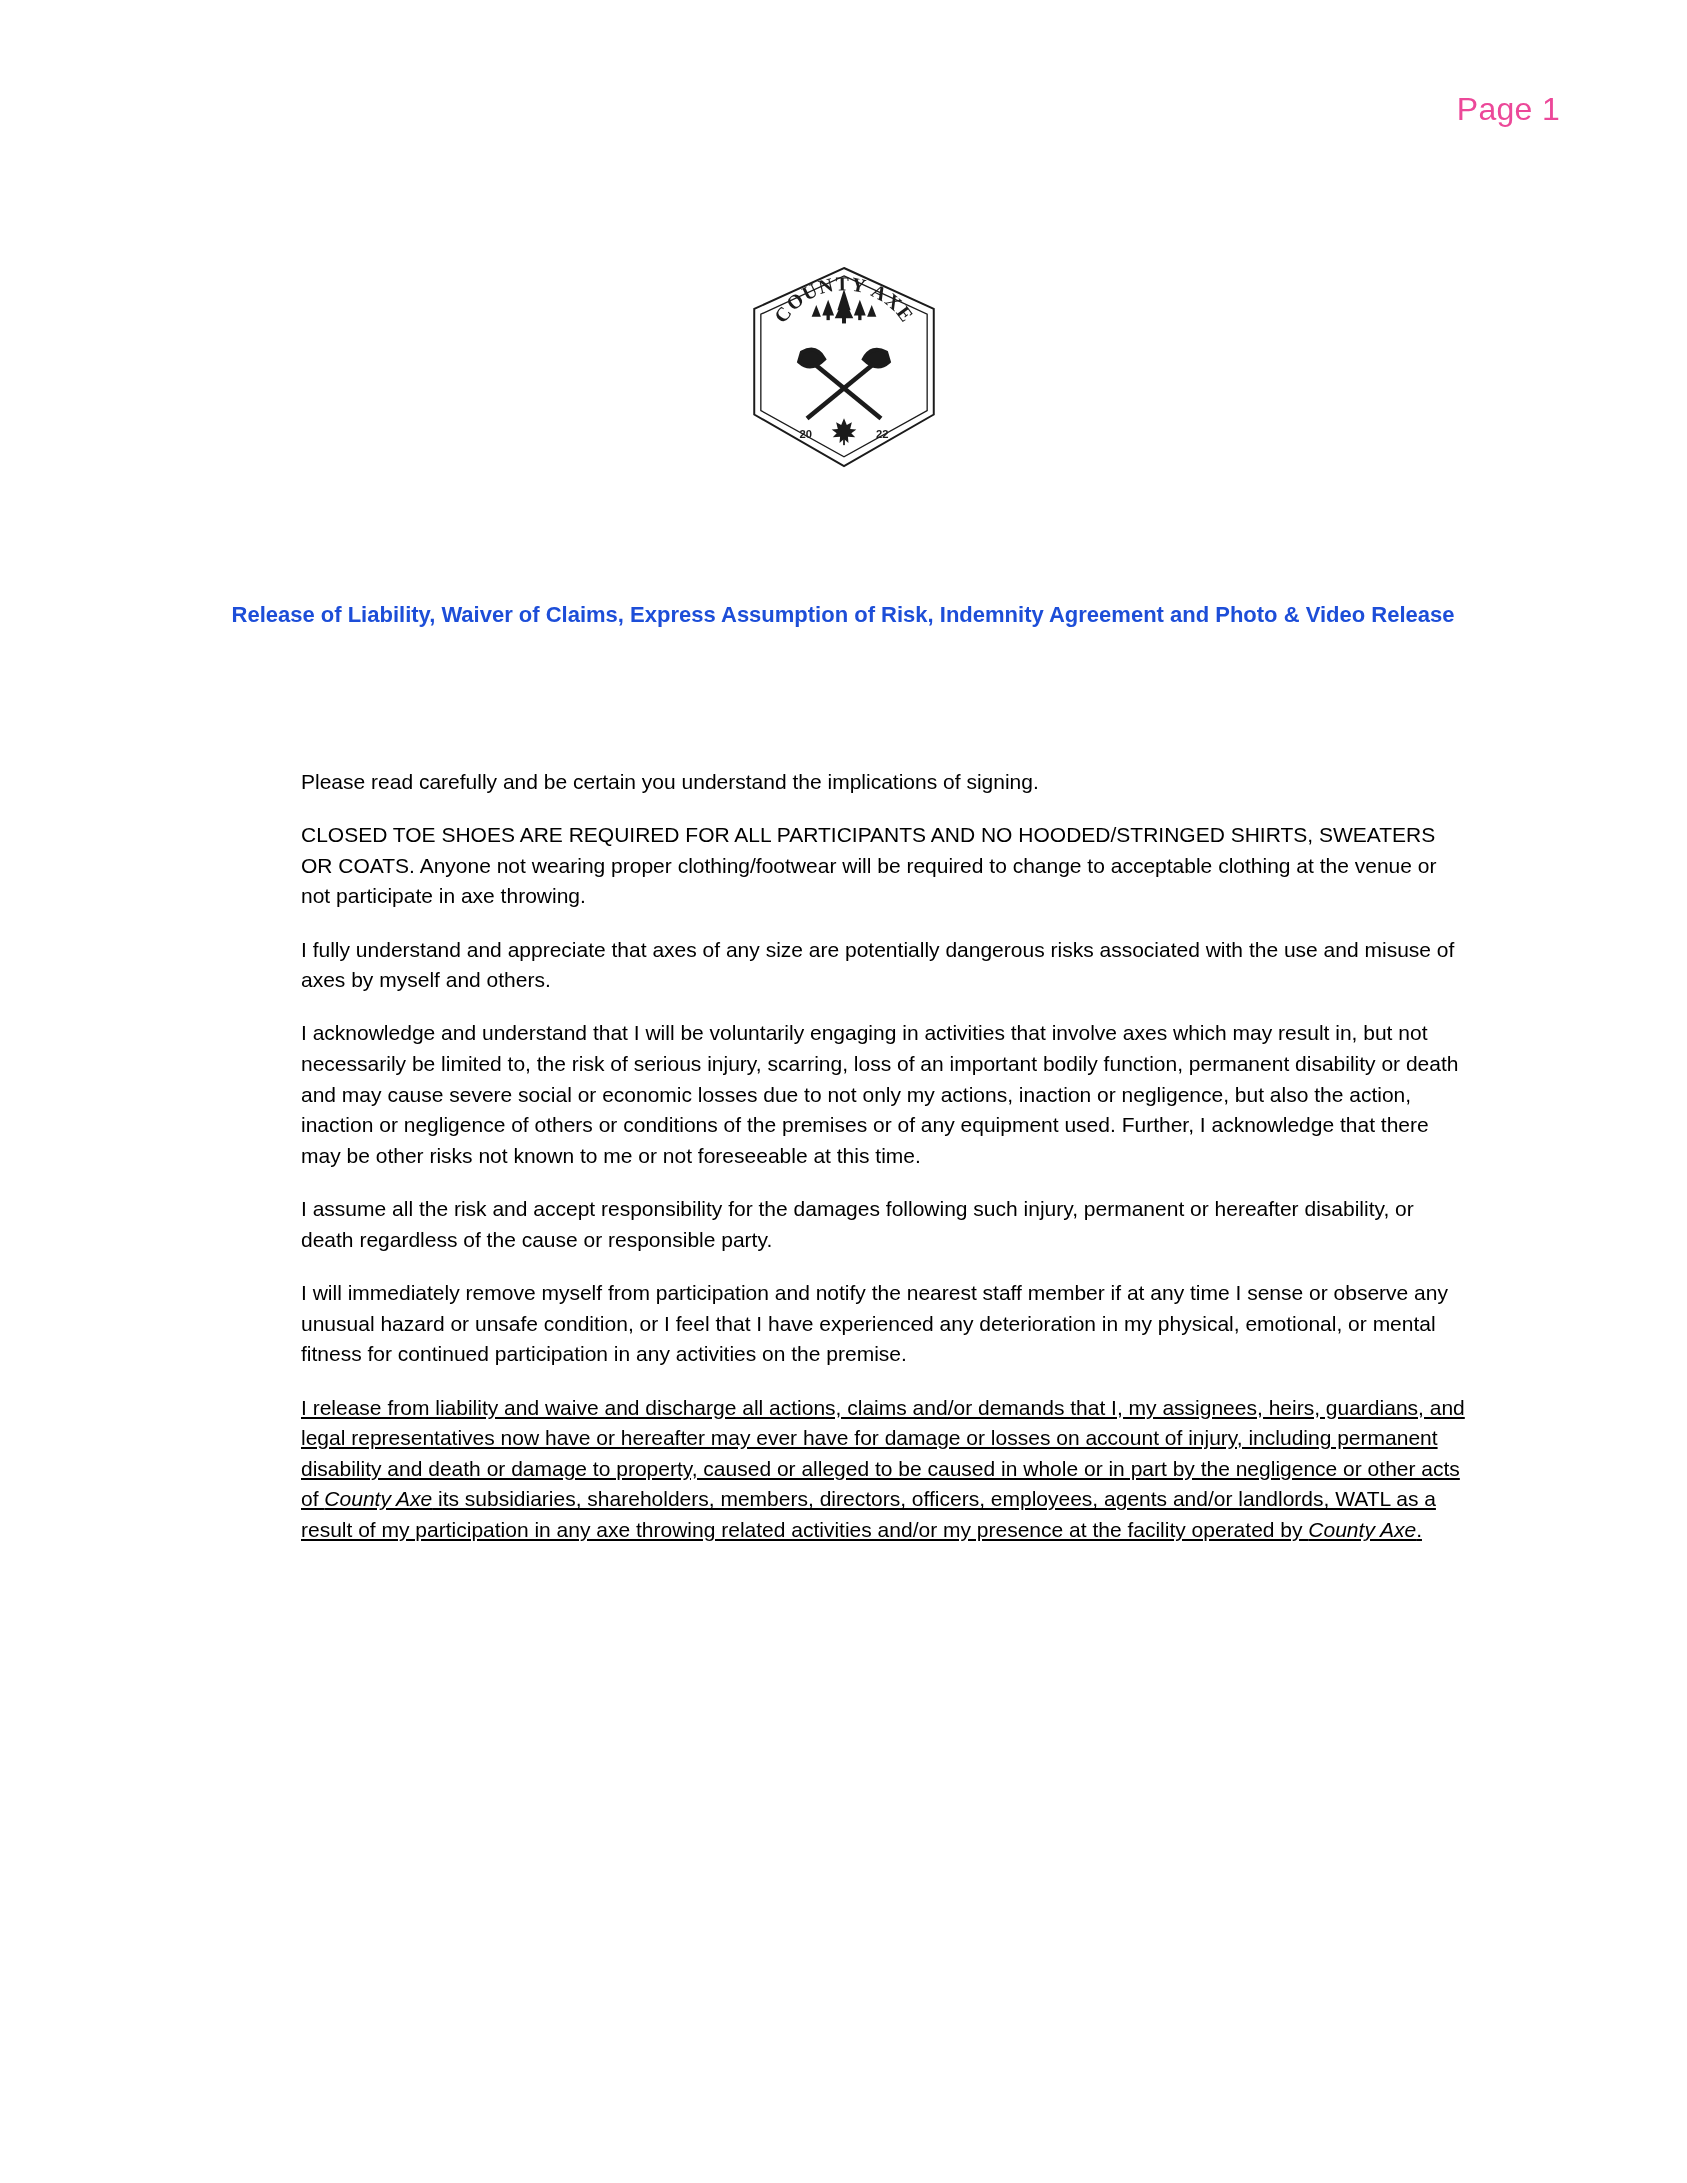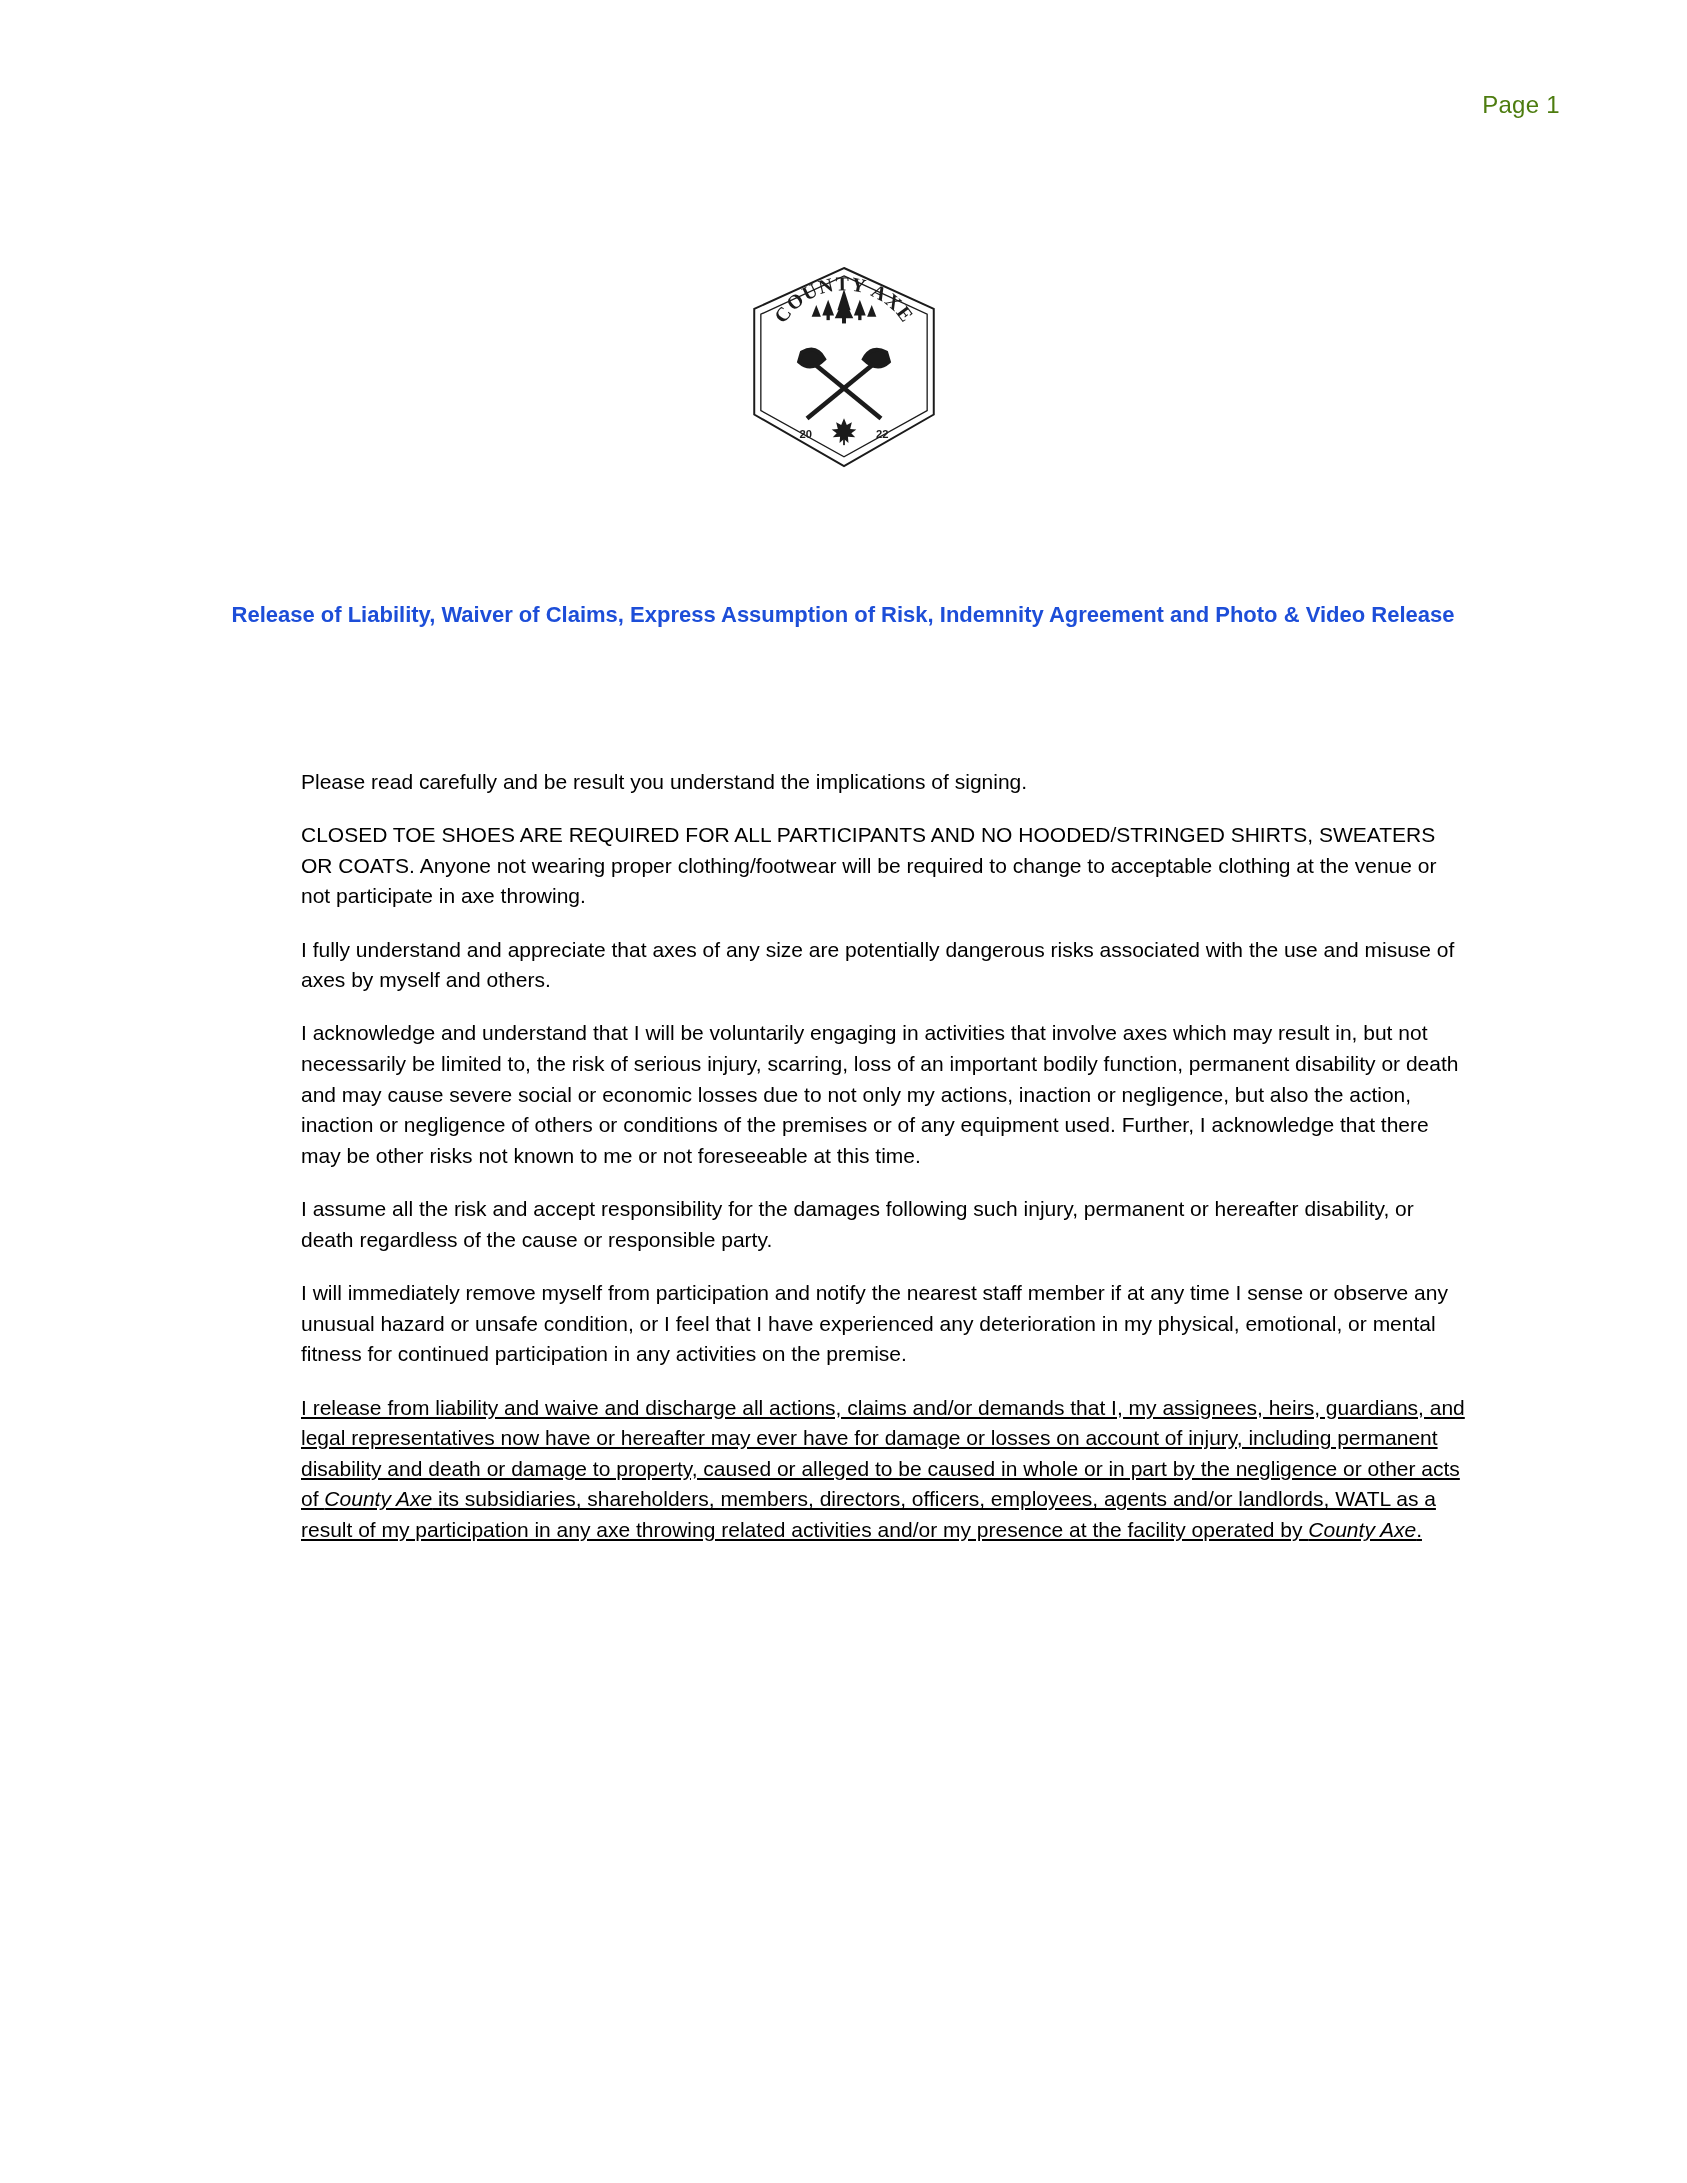--- a/index.html
+++ b/index.html
@@ -14,22 +14,22 @@
     position: relative;
     box-sizing: border-box;
     font-family: "Liberation Sans", sans-serif;
     color: #000000;
     overflow: hidden;
   }
   .page-number {
     position: absolute;
     top: 91px;
     right: 127px;
-    font-size: 24px;
-    color: #4d7c0f;
+    font-size: 32px;
+    color: #ec4899;
     font-family: "Liberation Sans", sans-serif;
     letter-spacing: 0.3px;
   }
   .logo-wrap {
     position: absolute;
     top: 261px;
     left: 0;
     width: 100%;
     display: flex;
     justify-content: center;
@@ -125,21 +125,21 @@
         <text x="208" y="268" font-family="Liberation Sans, sans-serif" font-size="17" font-weight="bold" fill="#1b1b1b" text-anchor="middle">22</text>
       </svg>
     </div>
   </div>
 
   <div class="title-block">
     <div class="doc-title">Release of Liability, Waiver of Claims, Express Assumption of Risk, Indemnity Agreement and Photo &amp; Video Release</div>
   </div>
 
   <div class="body-block">
-    <p class="para">Please read carefully and be result you understand the implications of signing.</p>
+    <p class="para">Please read carefully and be certain you understand the implications of signing.</p>
     <p class="para">CLOSED TOE SHOES ARE REQUIRED FOR ALL PARTICIPANTS AND NO HOODED/STRINGED SHIRTS, SWEATERS OR COATS. Anyone not wearing proper clothing/footwear will be required to change to acceptable clothing at the venue or not participate in axe throwing.</p>
     <p class="para">I fully understand and appreciate that axes of any size are potentially dangerous risks associated with the use and misuse of axes by myself and others.</p>
     <p class="para">I acknowledge and understand that I will be voluntarily engaging in activities that involve axes which may result in, but not necessarily be limited to, the risk of serious injury, scarring, loss of an important bodily function, permanent disability or death and may cause severe social or economic losses due to not only my actions, inaction or negligence, but also the action, inaction or negligence of others or conditions of the premises or of any equipment used. Further, I acknowledge that there may be other risks not known to me or not foreseeable at this time.</p>
     <p class="para">I assume all the risk and accept responsibility for the damages following such injury, permanent or hereafter disability, or death regardless of the cause or responsible party.</p>
     <p class="para">I will immediately remove myself from participation and notify the nearest staff member if at any time I sense or observe any unusual hazard or unsafe condition, or I feel that I have experienced any deterioration in my physical, emotional, or mental fitness for continued participation in any activities on the premise.</p>
     <p class="para"><span>I release from liability and waive and discharge all actions, claims and/or demands that I, my assignees, heirs, guardians, and legal representatives now have or hereafter may ever have for damage or losses on account of injury, including permanent disability and death or damage to property, caused or alleged to be caused in whole or in part by the negligence or other acts of </span><em class="inline-italic">County Axe</em><span> its subsidiaries, shareholders, members, directors, officers, employees, agents and/or landlords, WATL as a result of my participation in any axe throwing related activities and/or my presence at the facility operated by </span><em class="inline-italic">County Axe</em><span>.</span></p>
   </div>
 
 </div>
 

